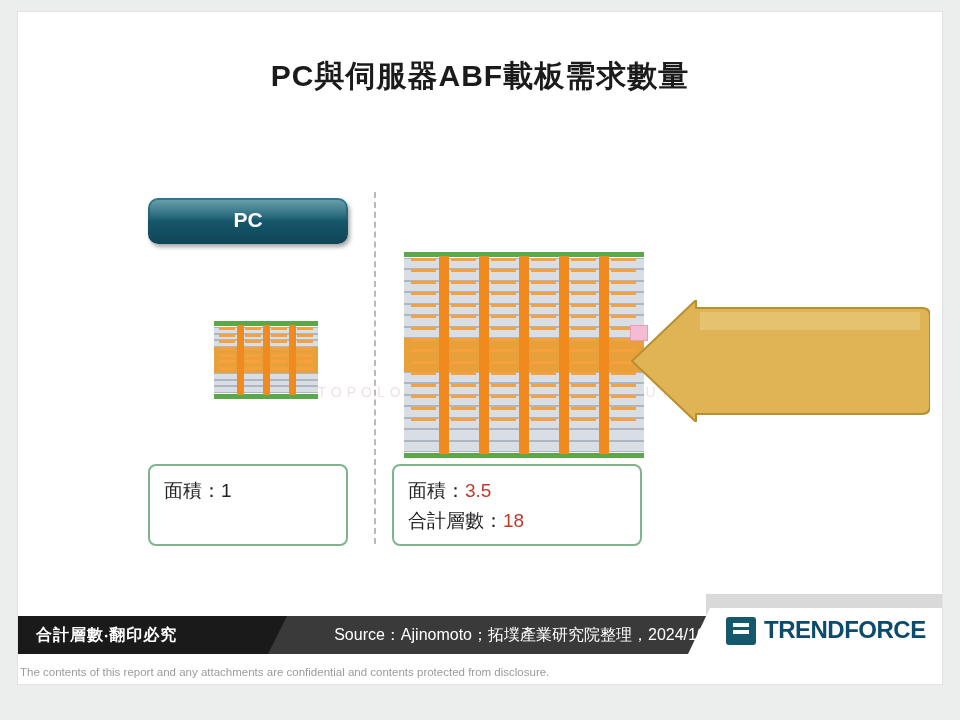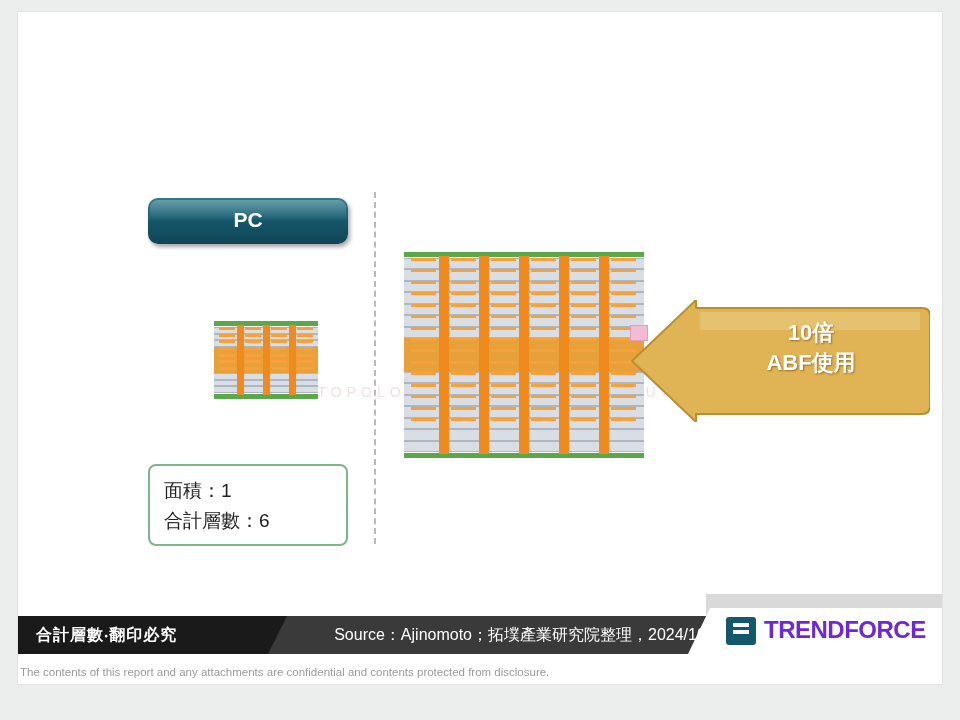--- a/index.html
+++ b/index.html
@@ -193,36 +193,37 @@
   .tf-mark{
     position:absolute;left:16px;top:9px;width:30px;height:28px;
     background:#14596b;border-radius:3px;
   }
   .tf-mark:after{
     content:"";position:absolute;left:7px;top:6px;width:16px;height:4px;
     background:#ffffff;box-shadow:0 7px 0 0 #ffffff;
   }
   .tf-name{
     position:absolute;left:54px;top:8px;
-    font-size:24px;font-weight:bold;color:#6d28d9;letter-spacing:-0.5px;
+    font-size:24px;font-weight:bold;color:#0c4a6e;letter-spacing:-0.5px;
   }
   .greyband{
     position:absolute;right:0;bottom:68px;width:236px;height:22px;
     background:#d9d9d9;
   }
   .disclaimer{
     position:absolute;left:0;bottom:6px;width:924px;
     font-size:11.5px;color:#9b9b9b;padding-left:2px;box-sizing:border-box;
   }
 </style>
 </head>
 <body>
 
 <div id="slide">
 
+  <div class="title">PC與伺服器ABF載板需求數量</div>
 
   <div class="wm">
     <div class="wm-logo">拓墣</div>
     <div class="wm-sub">TOPOLOGY RESEARCH INSTITUTE</div>
   </div>
 
   <div class="divider"></div>
 
   <div class="pill" id="pill-pc">
     <div class="gloss"></div>
@@ -388,35 +389,36 @@
       <div class="pad" style="top: 166px; left: 207.2px; width: 24.8px;"></div>
     </div>
 
   <div class="pinkbox"></div>
 
   <div id="callout">
     <svg width="300" height="122" viewBox="0 0 300 122">
       <path d="M66 8 L292 8 Q300 8 300 16 L300 106 Q300 114 292 114 L66 114 L66 122 L2 61 L66 0 Z" fill="#e0b455" stroke="#b8902f" stroke-width="2" stroke-linejoin="round"></path>
       <path d="M70 12 L290 12 L290 30 L70 30 Z" fill="#ead08a" opacity="0.5"></path>
     </svg>
-    <div class="ctext">
-      <div>10倍</div>
-      <div>ABF使用</div>
-    </div>
   </div>
 
   <div class="info" id="info-pc">
     <div>
       <span>面積：</span><span>1</span>
     </div>
+  </div>
+
+  <div class="info" id="info-server">
     <div>
-      <span>合計層數：</span><span>6</span>
-    </div>
-  </div>
-
+      <span>面積：</span><span class="hl">3.5</span>
+    </div>
+    <div>
+      <span>合計層數：</span><span class="hl">18</span>
+    </div>
+  </div>
 
   <div class="greyband"></div>
 
   <div class="botbar">
     <div class="lcap"></div>
     <div class="copy">合計層數‧翻印必究</div>
     <div class="source">Source：Ajinomoto；拓墣產業研究院整理，2024/10</div>
     <div class="tf">
       <div class="tf-mark"></div>
       <div class="tf-name">TRENDFORCE</div>

